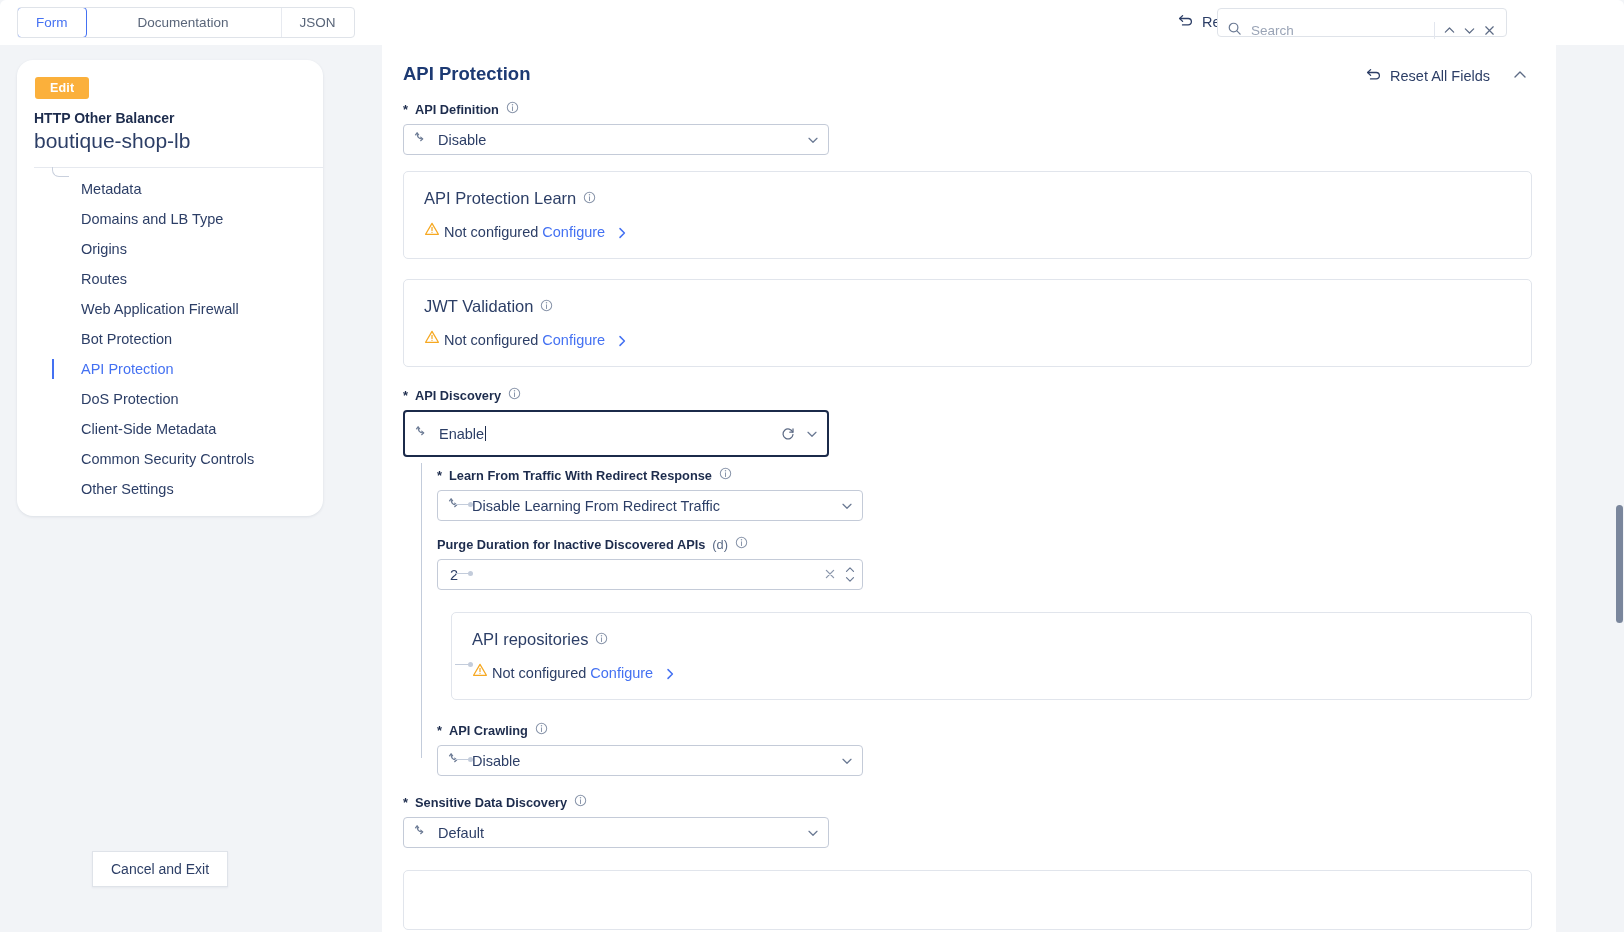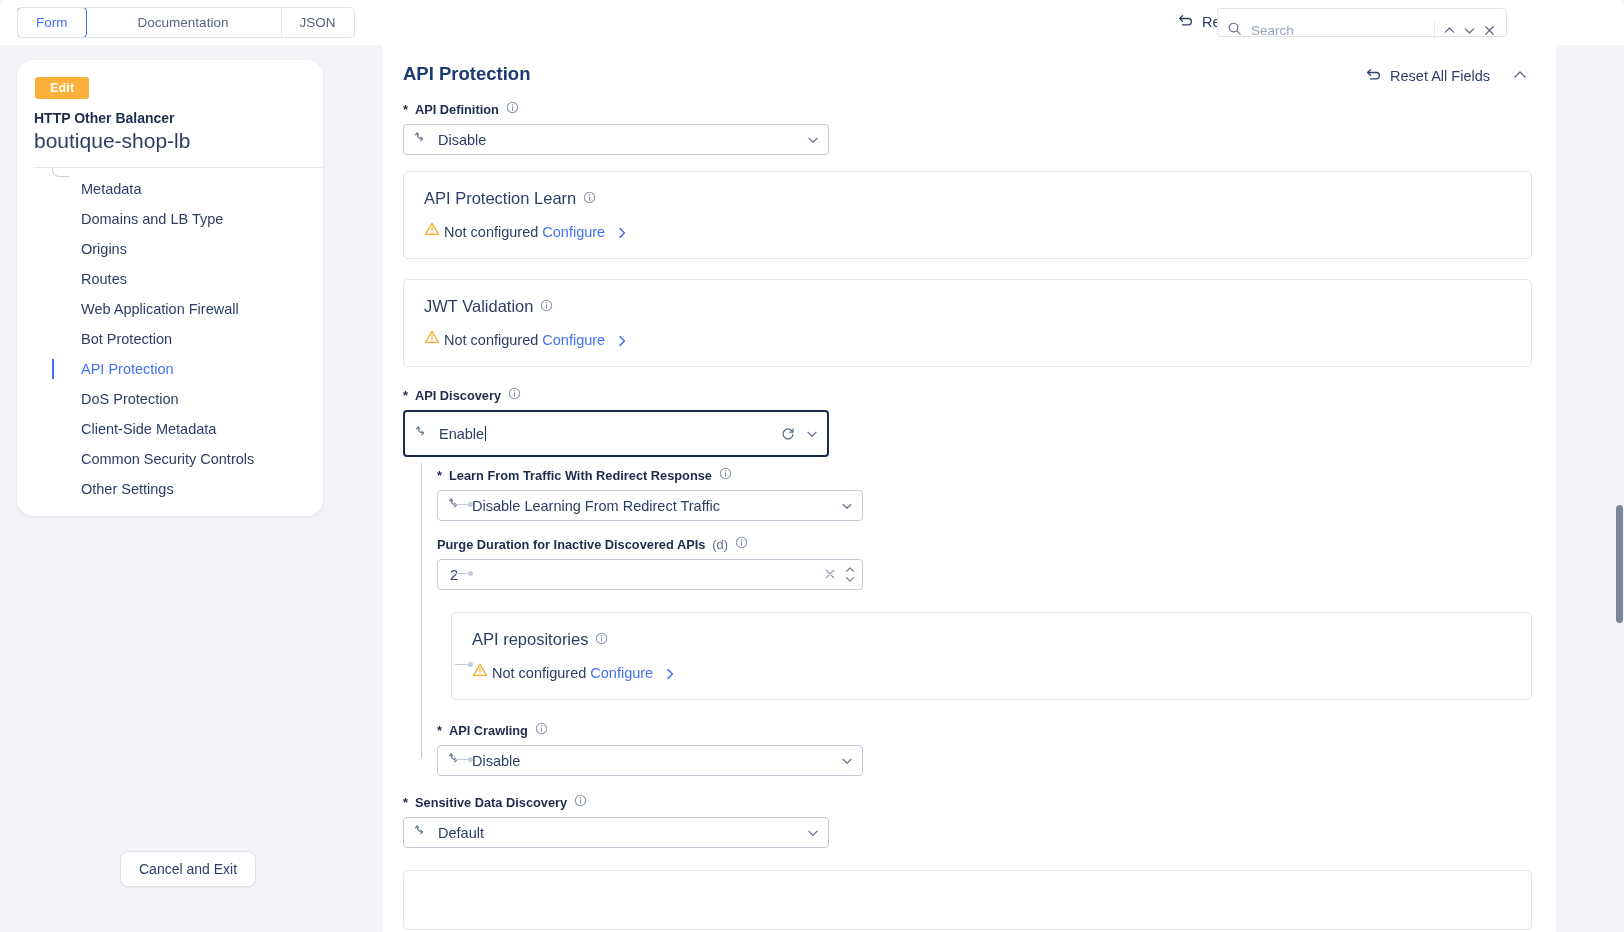--- a/index.html
+++ b/index.html
@@ -92,22 +92,22 @@
   .nav-item {
     position: relative; padding: 7px 10px 7px 64px;
     font-size: 14.5px; color: #2c3e66; cursor: pointer;
   }
   .nav-item.active { color: #4471f2; }
   .nav-item.active::before {
     content: ""; position: absolute; left: 35px; top: 5px;
     width: 2px; height: 20px; background: #4471f2;
   }
   .cancel-btn {
-    position: absolute; left: 120px; top: 806px;
-    background: #fff; border: 1px solid #dfe3e9; border-radius: 8px;
+    position: absolute; left: 92px; top: 806px;
+    background: #fff; border: 1px solid #dfe3e9; border-radius: 0;
     padding: 9px 18px; font-size: 14px; color: #2c3e66; cursor: pointer;
     box-shadow: 0 1px 2px rgba(30,45,80,.06);
     font-family: "Liberation Sans", sans-serif;
   }
 
   
   .mainwrap {
     position: absolute; left: 382px; top: 45px; width: 1174px; height: 887px;
     background: #ffffff; overflow: hidden;
   }

